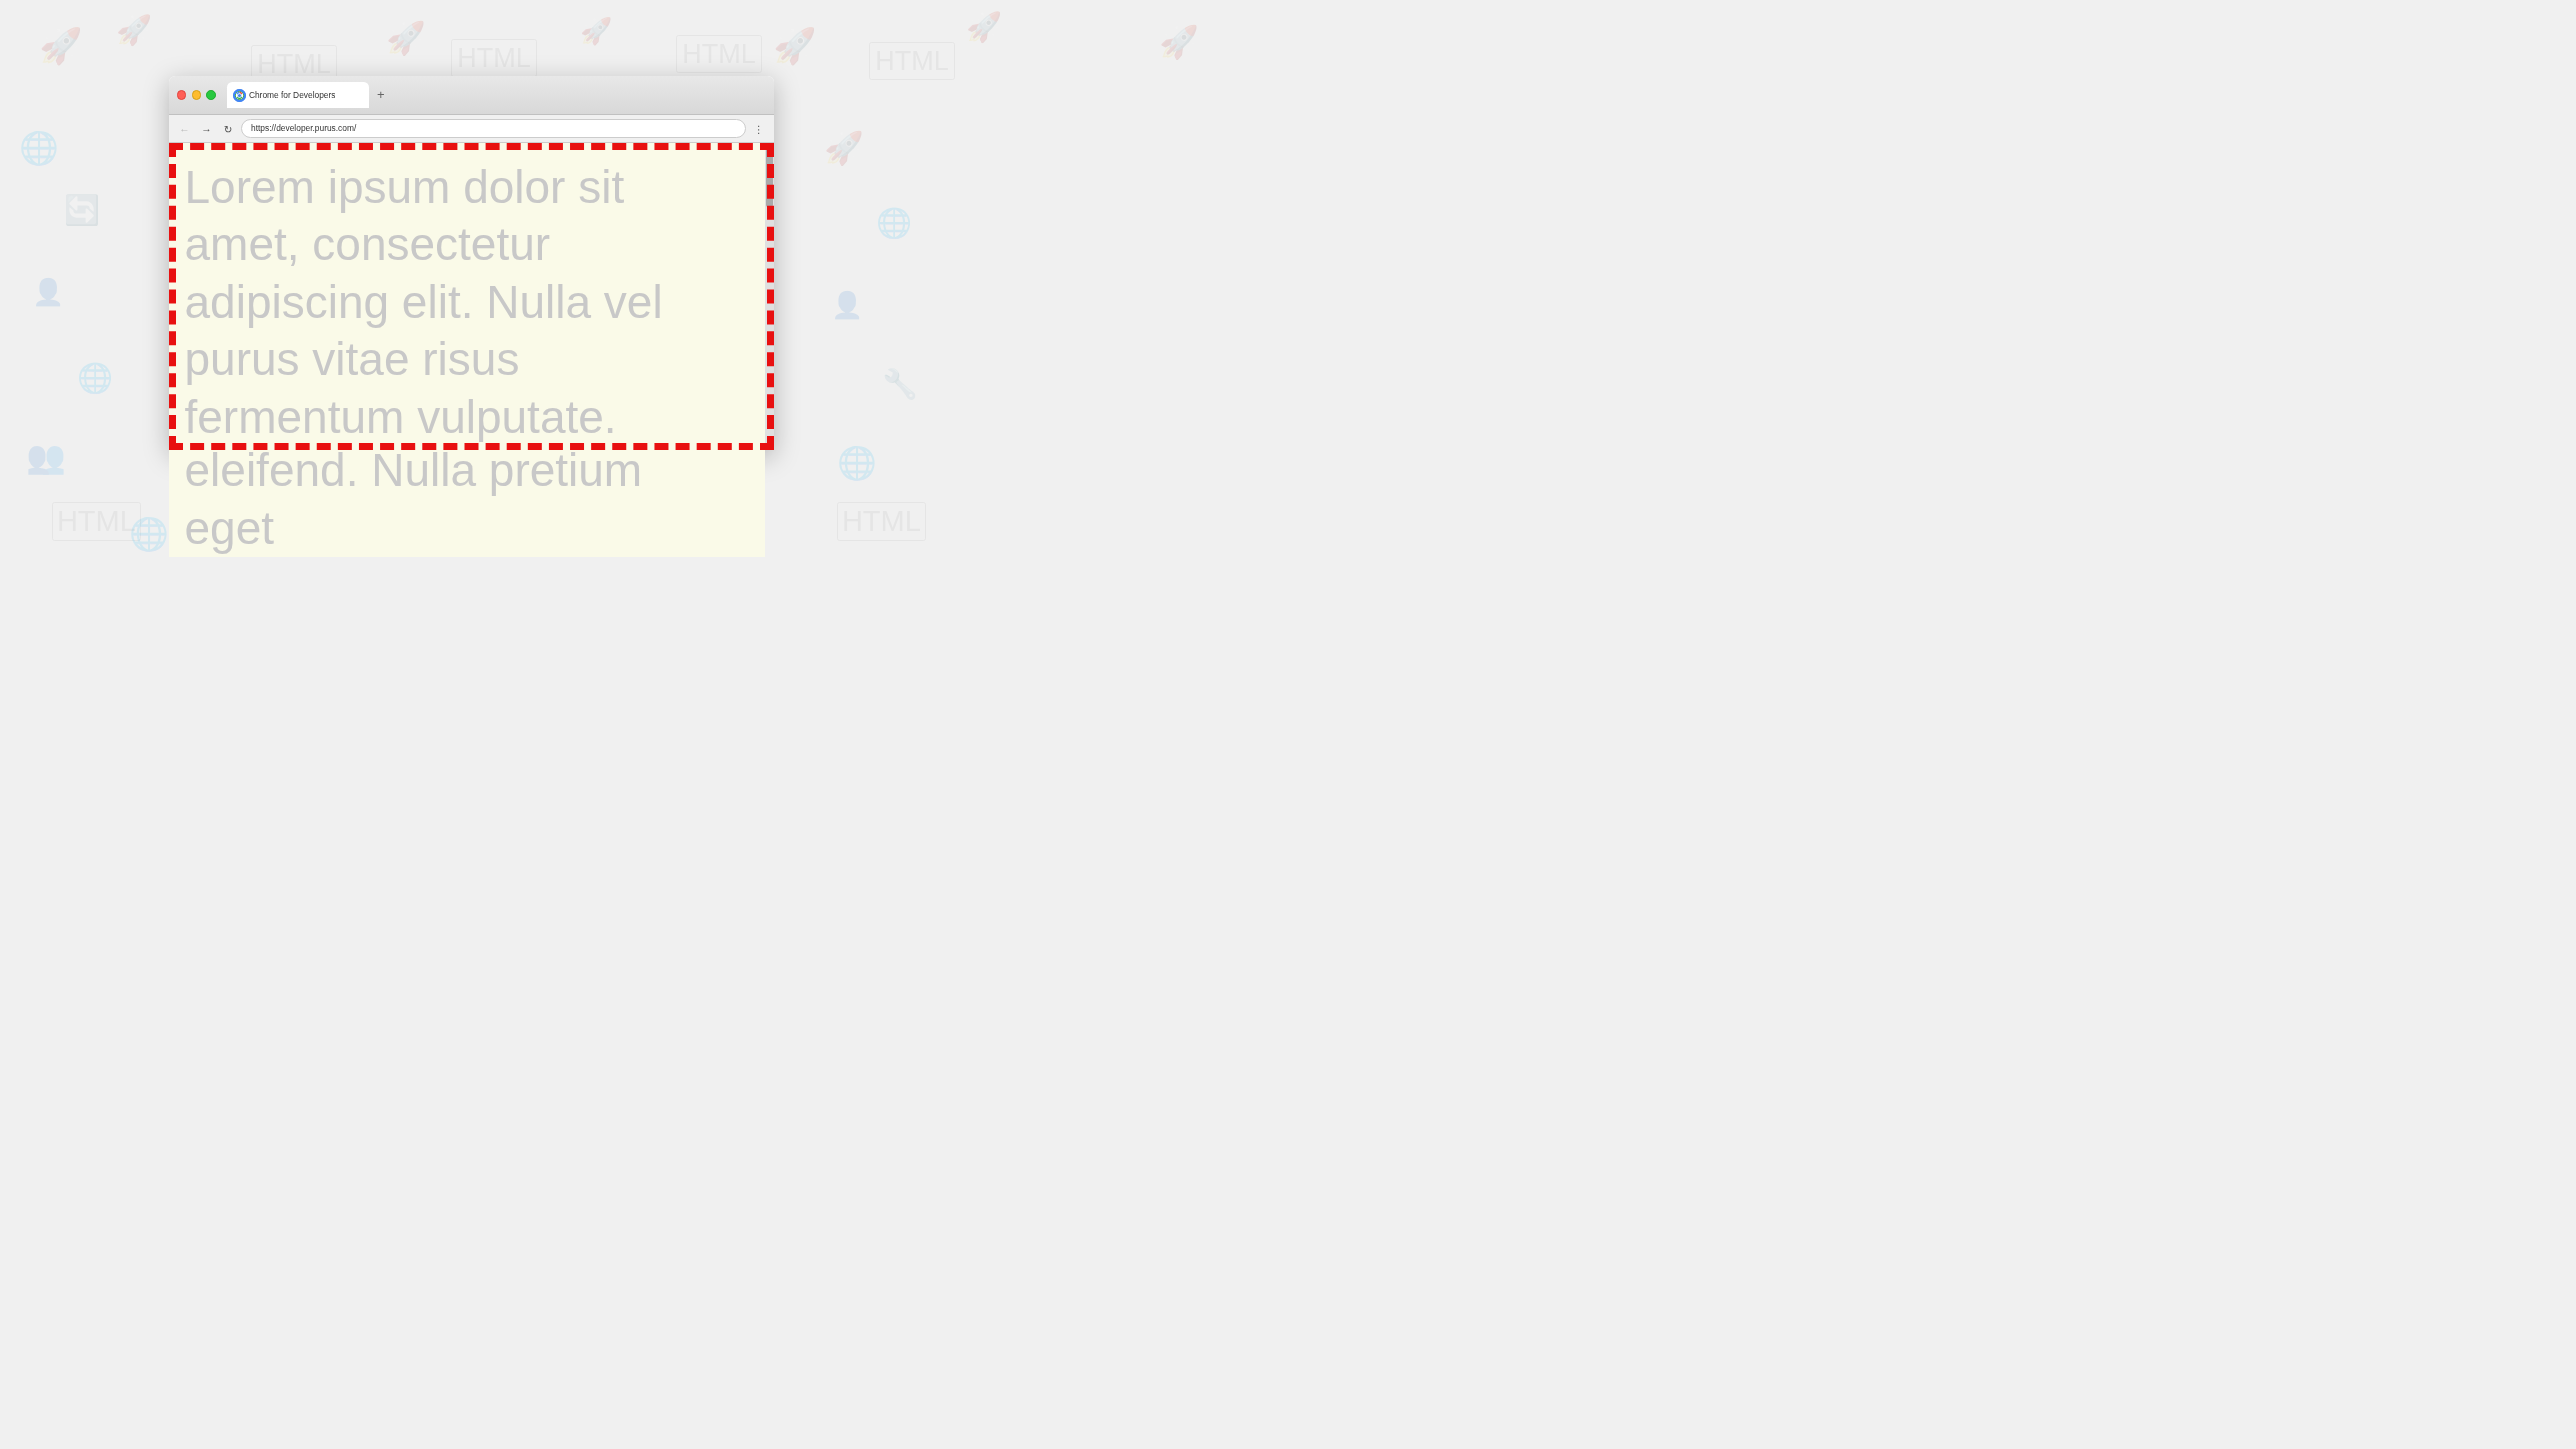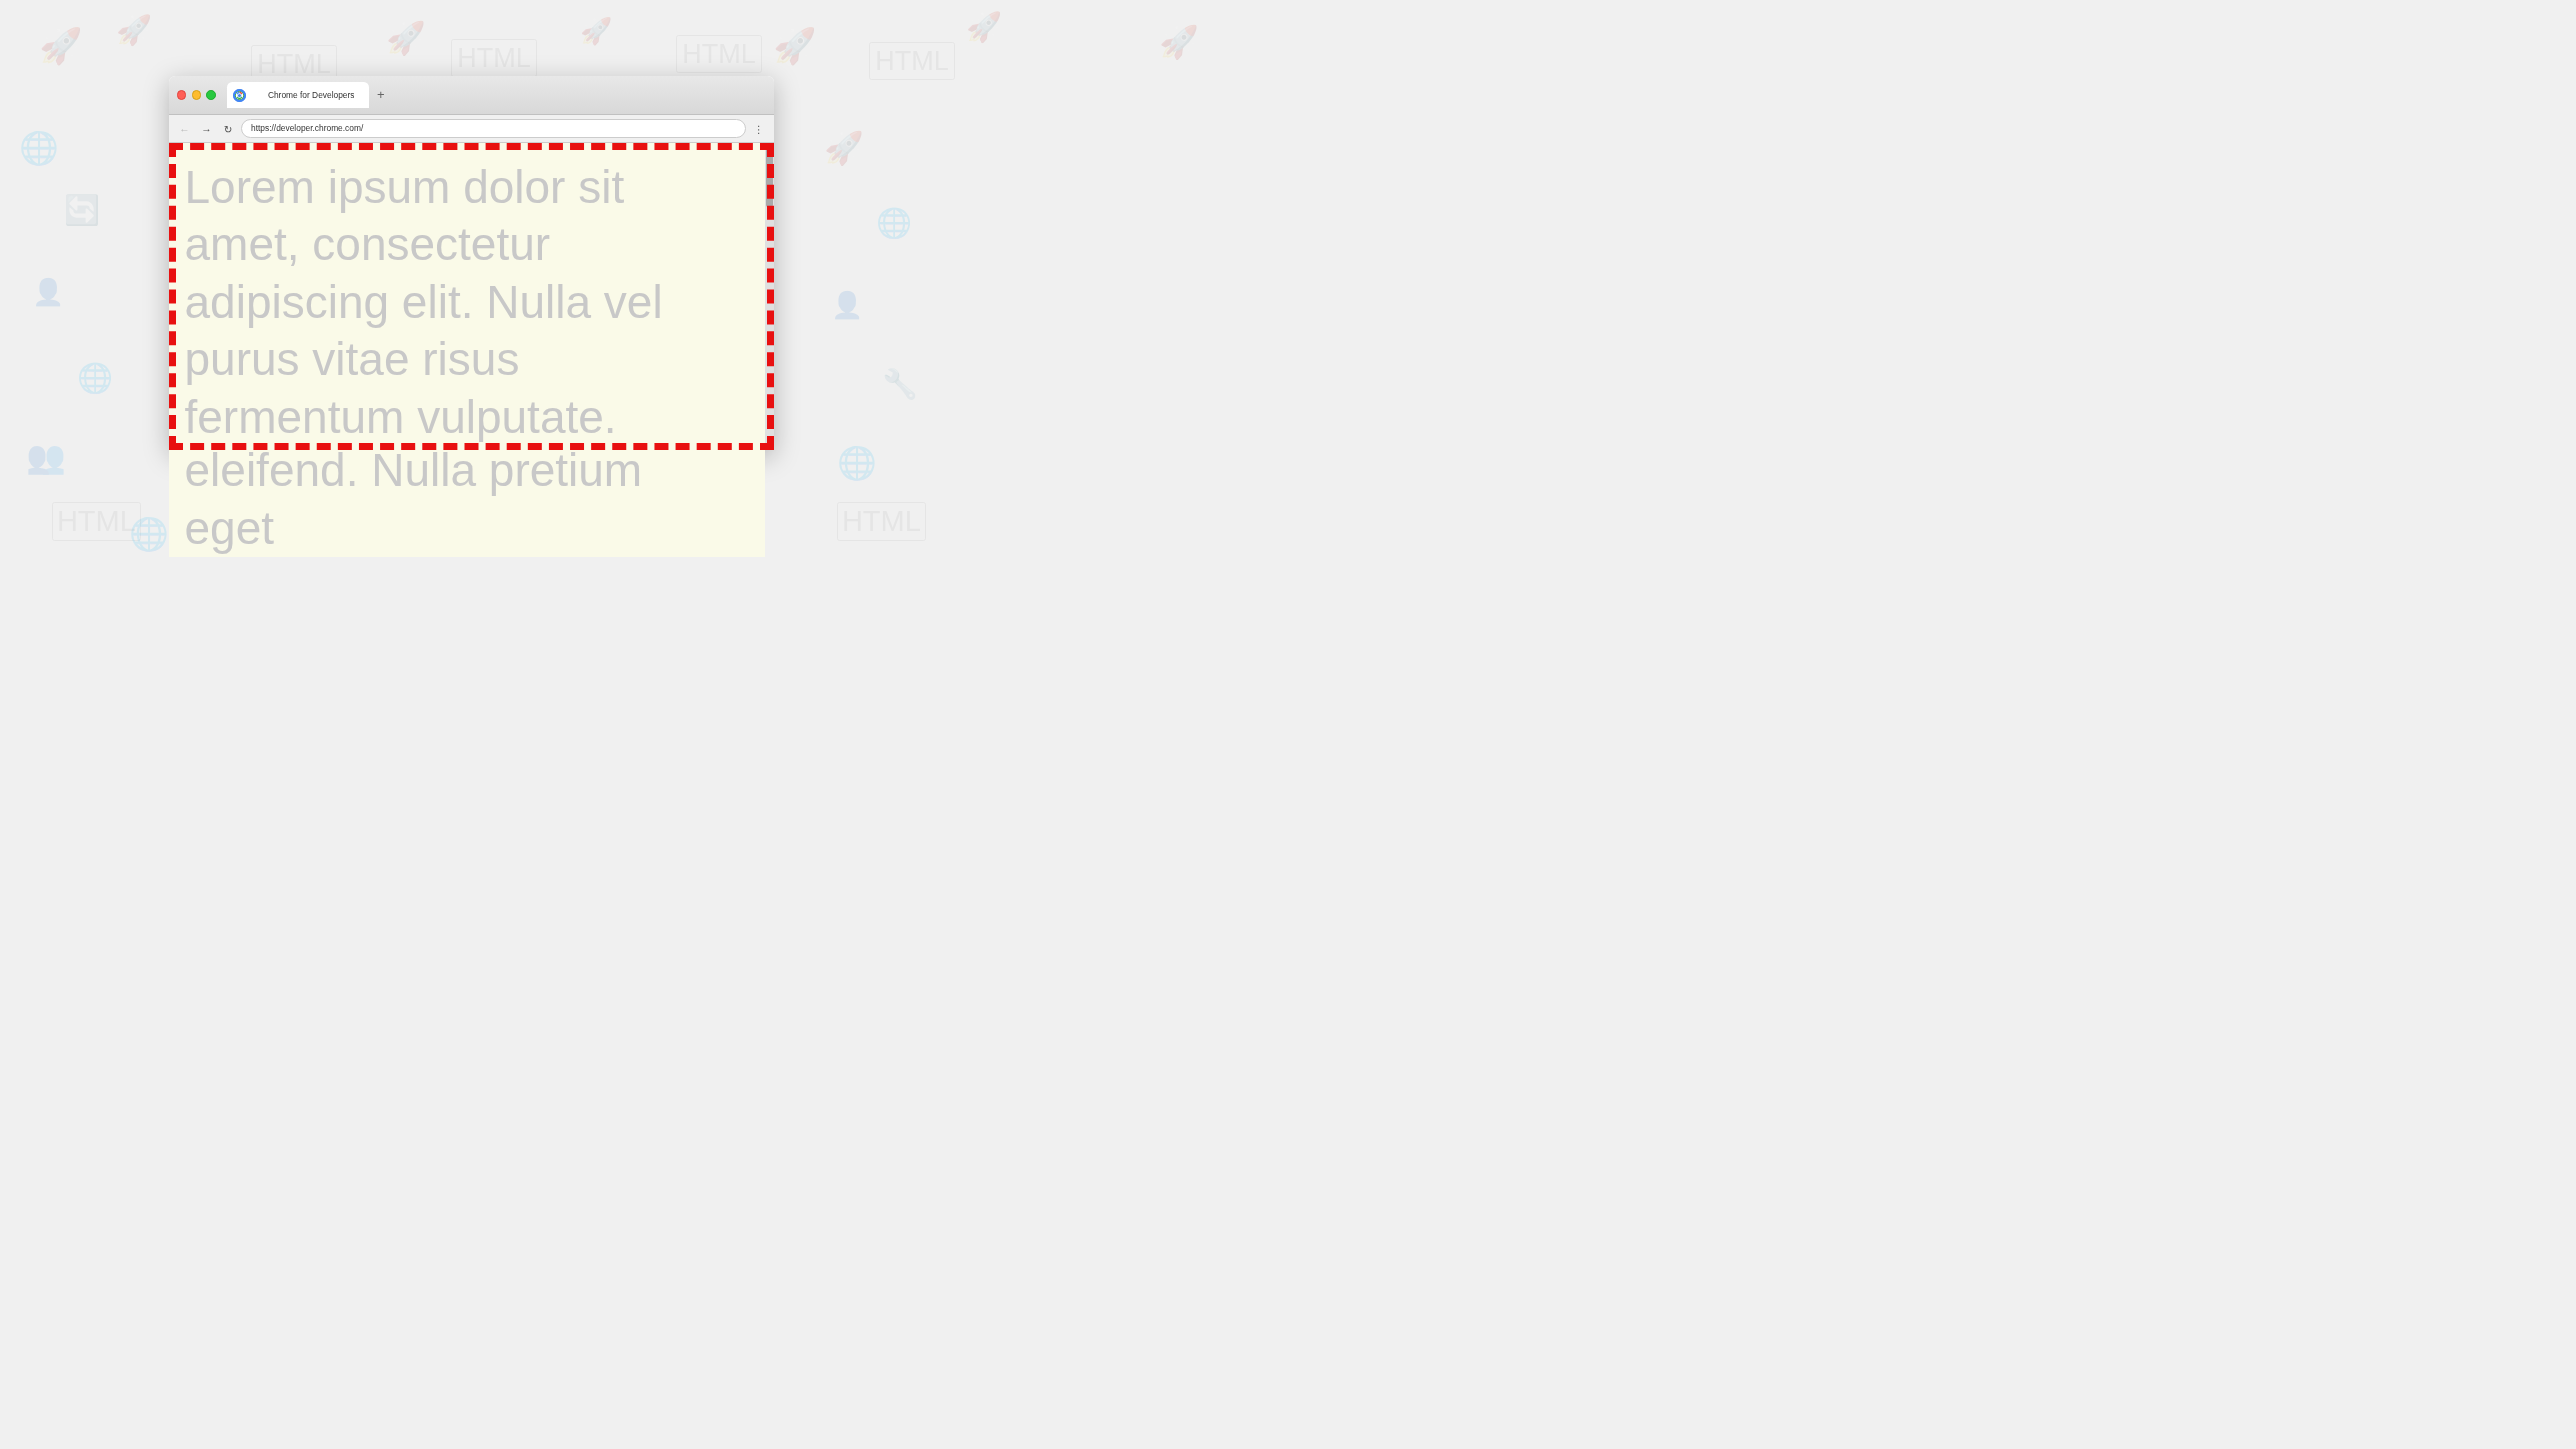--- a/index.html
+++ b/index.html
@@ -60,21 +60,21 @@
       flex: 1;
       margin-left: 5.2px;
     }
 
     .tab {
       display: flex;
       align-items: center;
       background: #ffffff;
       border-radius: 5.2px 5.2px 0 0;
       padding: 3.9px 10.3px 3.9px 6.4px;
-      gap: 22px;
+      gap: 3px;
       height: 26px;
       min-width: 142px;
     }
 
     .tab-title {
       font-size: 8.4px;
       color: #333;
       white-space: nowrap;
       overflow: hidden;
       text-overflow: ellipsis;
@@ -300,21 +300,21 @@
         <span class="tab-title">Chrome for Developers</span>
       </div>
       <div class="new-tab-btn">+</div>
     </div>
   </div>
 
   <div class="nav-bar">
     <div class="nav-btn disabled">←</div>
     <div class="nav-btn">→</div>
     <div class="nav-btn">↻</div>
-    <div class="address-bar">https://developer.chrome.com/</div>
+    <div class="address-bar">https://developer.purus.com/</div>
     <div class="menu-btn">⋮</div>
   </div>
 
   <div class="page-content">
     <div class="dashed-border"></div>
     <div class="scrollbar">
       <div class="scrollbar-thumb"></div>
     </div>
     <div class="lorem-text">
       Lorem ipsum dolor sit amet, consectetur adipiscing elit. Nulla vel purus vitae risus fermentum vulputate. Nulla suscipit sem quis diam venenatis, at suscipit nisi

